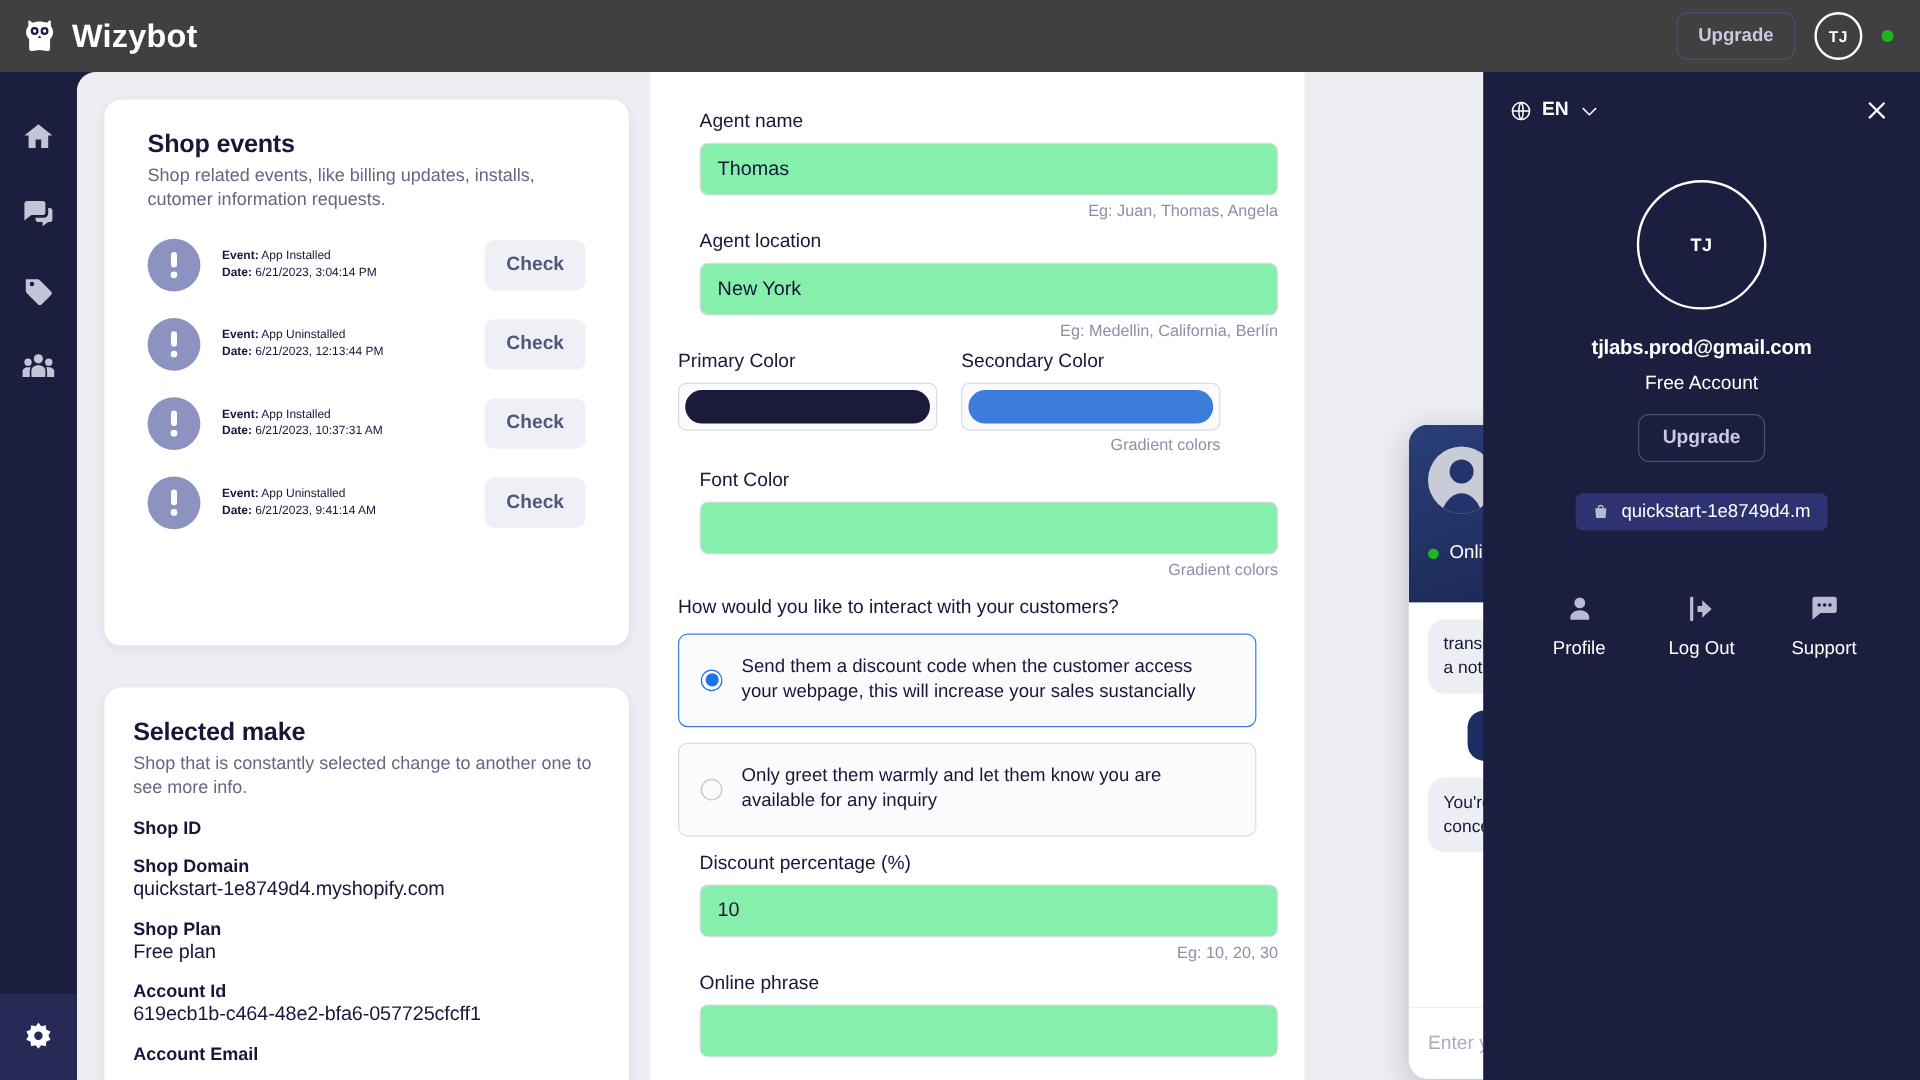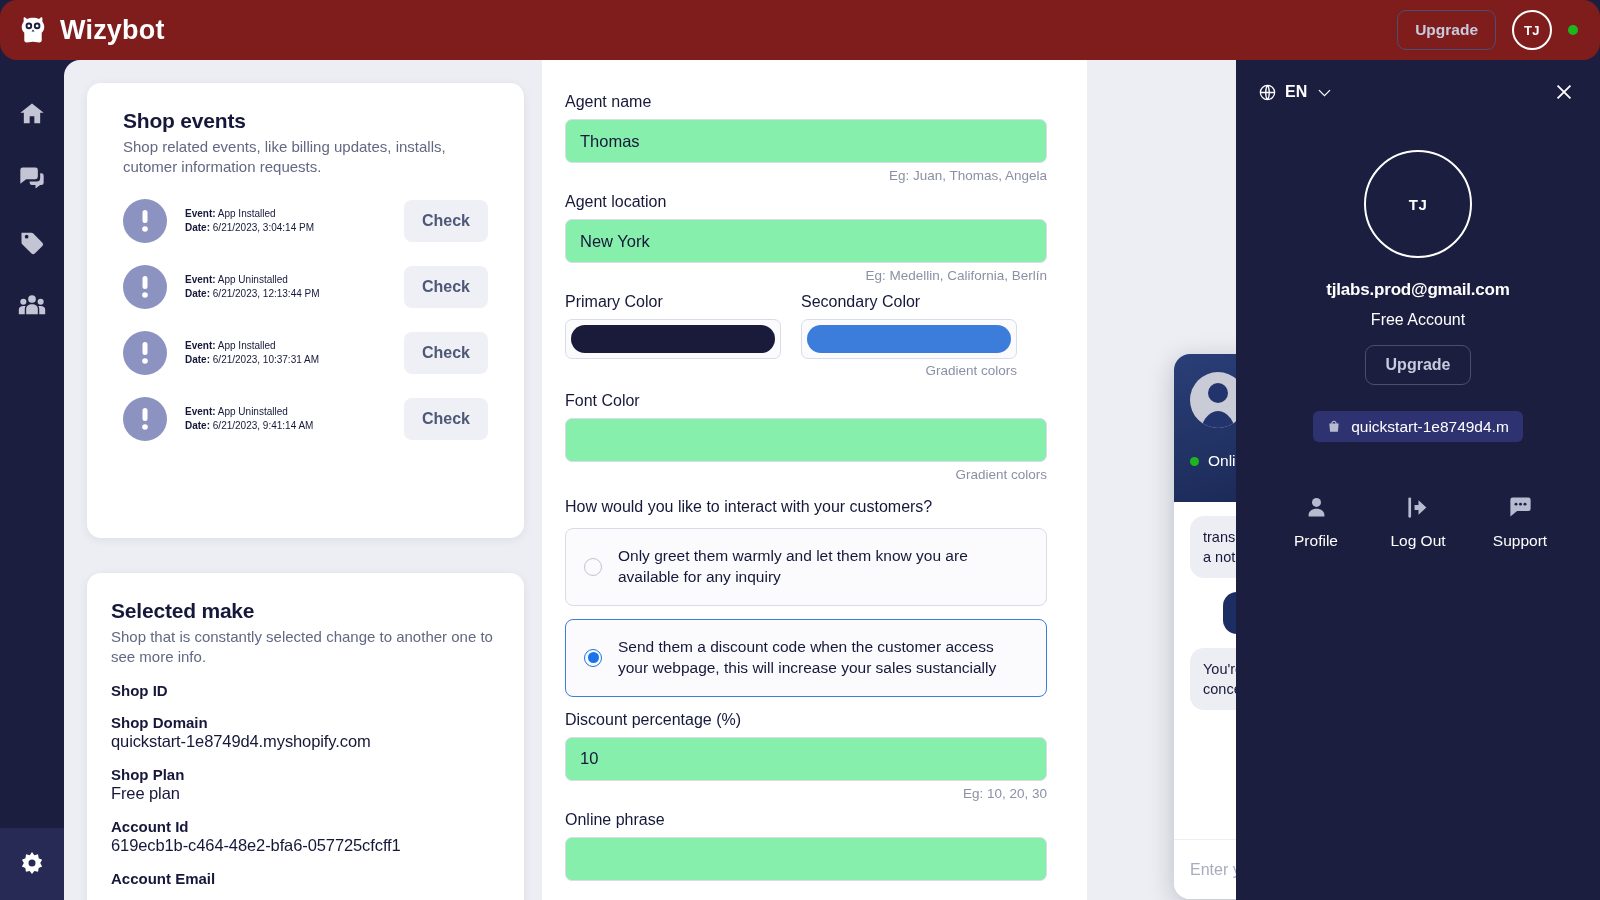--- a/index.html
+++ b/index.html
@@ -7,22 +7,22 @@
     width: 1600px; height: 900px;
     font-family: "Liberation Sans", sans-serif;
     background: #1c1e40;
     overflow: hidden;
   }
   #app { position: relative; width: 1600px; height: 900px; background: #1c1e40; }
 
   
   .topbar {
     position: absolute; left: 0; top: 0; width: 1600px; height: 60px;
-    background: #7f1d1d; display: flex; align-items: center;
-    padding: 0 22px 0 18px; z-index: 6; border-radius: 17px;
+    background: #404040; display: flex; align-items: center;
+    padding: 0 22px 0 18px; z-index: 6;
   }
   .brand { display: flex; align-items: center; gap: 12px; }
   .owl { width: 30px; height: 30px; display: block; }
   .brand-name {
     color: #ffffff; font-size: 27px; font-weight: 600; letter-spacing: .2px;
   }
   .topbar-right { margin-left: auto; display: flex; align-items: center; gap: 16px; }
   .upgrade-btn {
     border: 1.5px solid #4a4d74; border-radius: 9px;
     color: #c8cade; background: transparent;
@@ -99,21 +99,21 @@
     position: absolute; left: 478px; top: 0px; width: 545px; height: 840px;
     background: #ffffff; padding: 33px 23px 0 23px; overflow: hidden;
   }
   .field-label { font-size: 16px; color: #16183a; margin-bottom: 8px; }
   .text-input {
     width: 482px; height: 44px; border: 1px solid #d9dce6; border-radius: 7px;
     background: #86efac; padding: 0 14px; font-size: 16.5px; color: #16183a;
     font-family: "Liberation Sans", sans-serif; outline: none;
   }
   .hint { width: 482px; text-align: right; font-size: 13.5px; color: #8b90a5; margin-top: 5px; }
-  .field { margin-bottom: 10px; }
+  .field { margin-bottom: 10px; margin-left: 18px; }
 
   .color-row { display: flex; gap: 20px; margin-top: 6px; }
   .color-box {
     width: 216px; height: 40px; border: 1px solid #d9dce6; border-radius: 7px;
     background: #fbfbfd; padding: 5px; cursor: pointer;
   }
   .color-swatch { width: 100%; height: 100%; border-radius: 20px; }
   .hint-right { width: 216px; text-align: right; font-size: 13.5px; color: #8b90a5; margin-top: 4px; }
 
   .question { font-size: 16px; color: #16183a; margin: 16px 0 12px 0; }
@@ -404,27 +404,27 @@
       </div>
 
       <div class="field" style="margin-top:14px">
         <div class="field-label">Font Color</div>
         <input class="text-input" value="" style="">
         <div class="hint">Gradient colors</div>
       </div>
 
       <div class="question">How would you like to interact with your customers?</div>
 
+      <div class="radio-card selected">
+        <div class="radio on"></div>
+        <div class="radio-text">Send them a discount code when the customer access your webpage, this will increase your sales sustancially</div>
+      </div>
       <div class="radio-card">
         <div class="radio"></div>
         <div class="radio-text">Only greet them warmly and let them know you are available for any inquiry</div>
-      </div>
-      <div class="radio-card selected">
-        <div class="radio on"></div>
-        <div class="radio-text">Send them a discount code when the customer access your webpage, this will increase your sales sustancially</div>
       </div>
 
       <div class="field" style="margin-top:14px">
         <div class="field-label">Discount percentage (%)</div>
         <input class="text-input" value="10" style="">
         <div class="hint">Eg: 10, 20, 30</div>
       </div>
 
       <div class="field">
         <div class="field-label">Online phrase</div>

